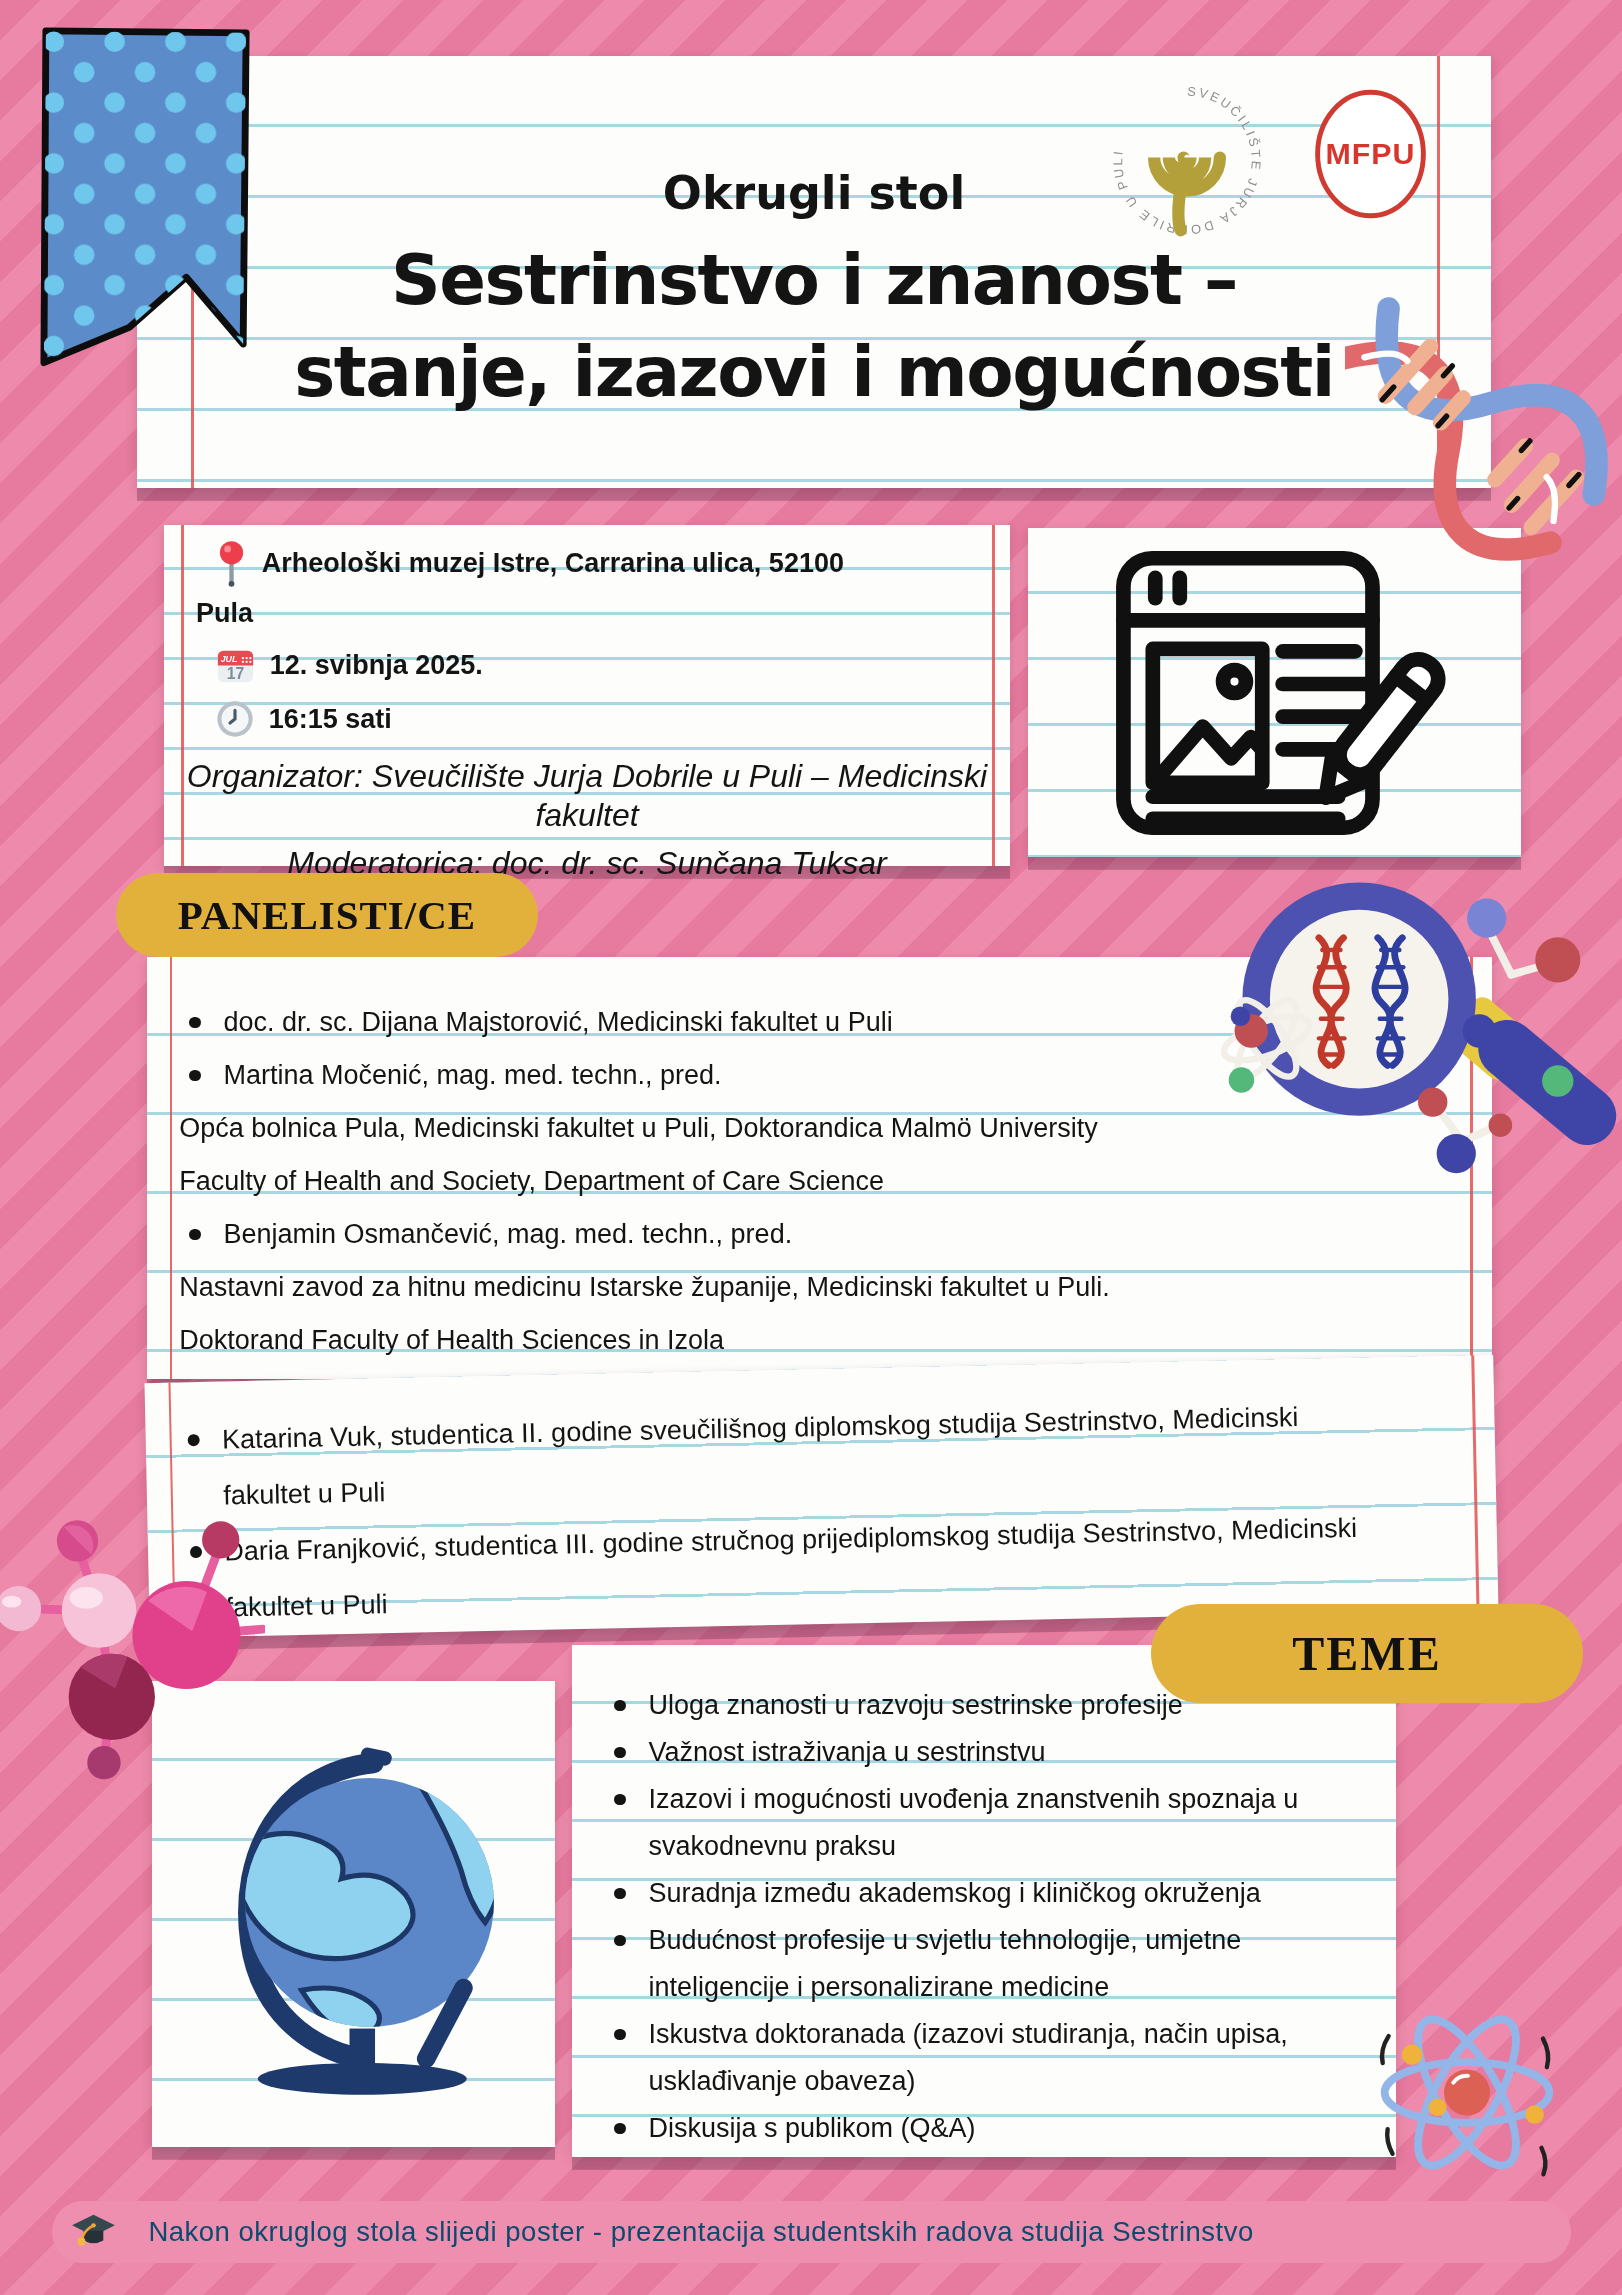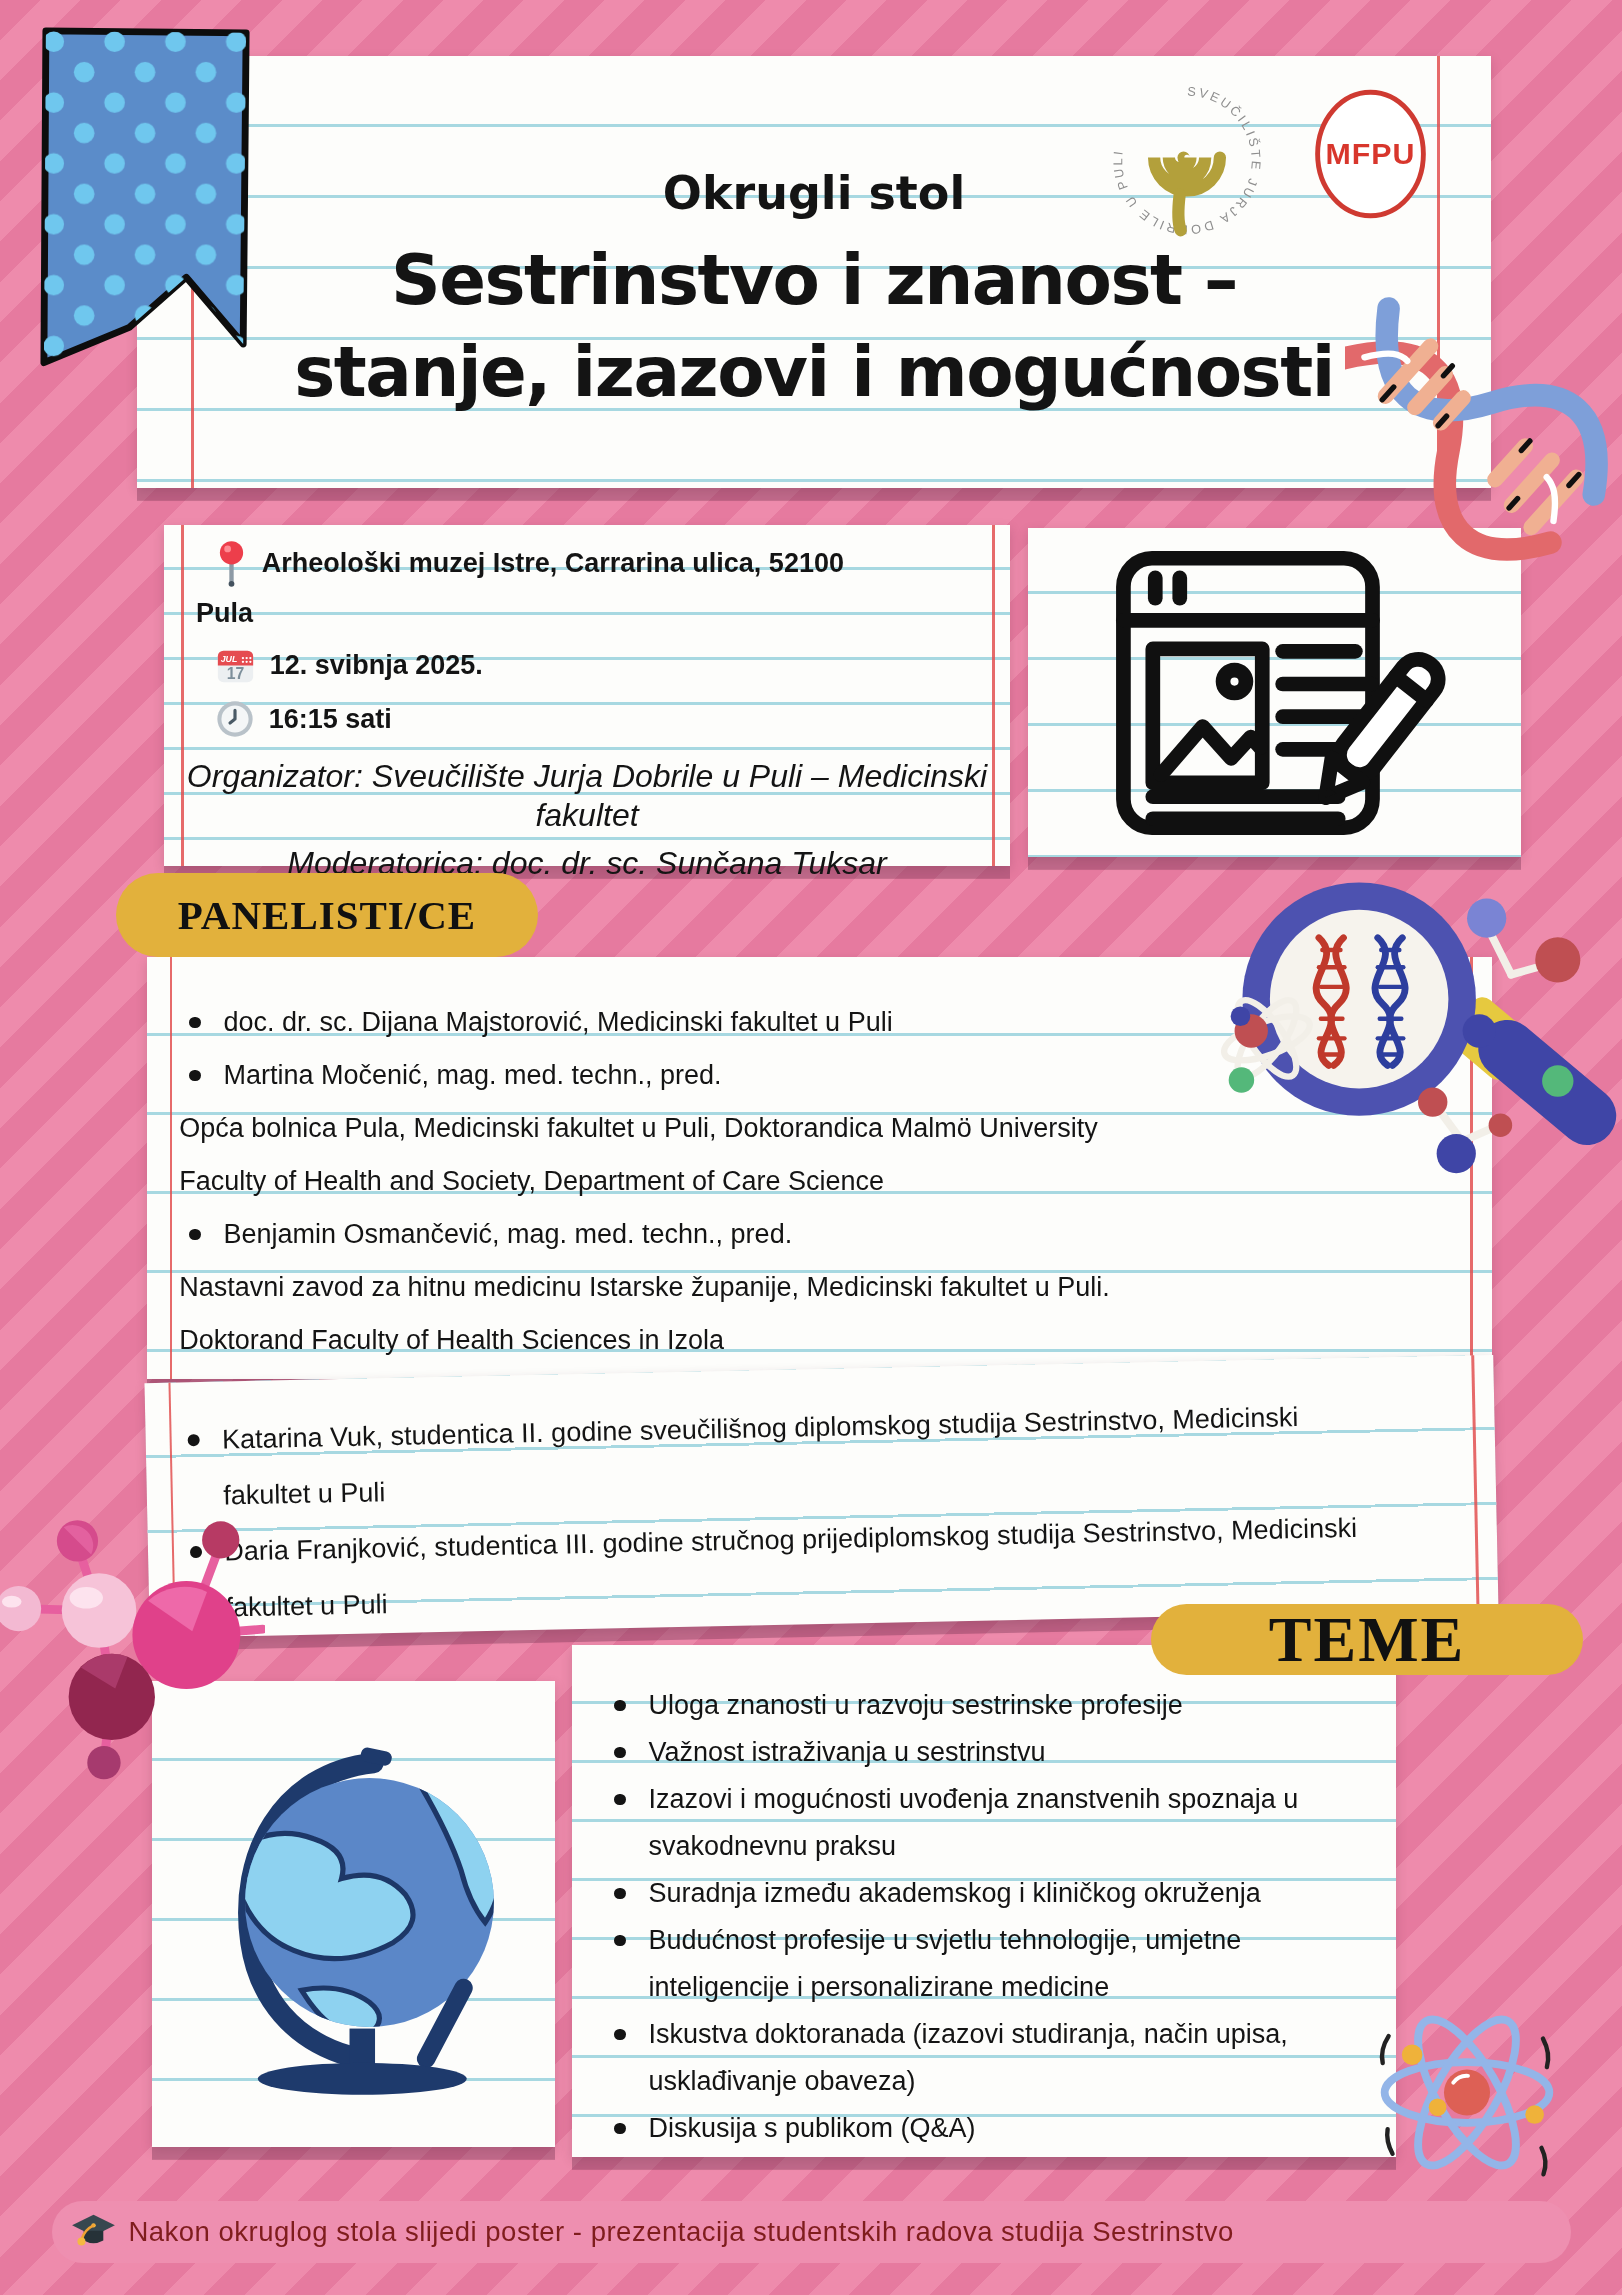--- a/index.html
+++ b/index.html
@@ -30,21 +30,21 @@
   
   .info-paper { left:164px; top:525px; width:846px; height:341px; --gap:45px; }
   .info-row { display:flex; align-items:center; gap:14.7px; padding-left:52px; height:49px; font-weight:bold; font-size:27px; }
   .info-row.cont { padding-left:32px; }
   .info-italic { text-align:center; font-style:italic; font-size:32px; line-height:39px; }
   .info-italic.first { margin-top:10.8px; }
   
   .iconbox-paper { left:1028px; top:528px; width:493px; height:329px; --gap:66px; display:flex; align-items:center; justify-content:center; }
   
   .panelists-badge { left:116px; top:873px; width:422px; height:84px; font-size:41px; letter-spacing:1px; }
-  .teme-badge { left:1151px; top:1604px; width:432px; height:71px; font-size:64px; letter-spacing:2px; }
+  .teme-badge { left:1151px; top:1604px; width:432px; height:99px; font-size:48px; letter-spacing:2px; }
   
   .panelists-paper { left:147px; top:957px; width:1345px; height:422px; --gap:79px; }
   .students-paper  { left:147px; top:1369px; width:1349px; height:255px; --gap:75px; transform:rotate(-1.2deg); }
   .topics-paper    { left:572px; top:1645px; width:824px; height:512px; --gap:59px; }
   .globe-paper     { left:152px; top:1681px; width:403px; height:466px; --gap:80px; display:flex; align-items:center; justify-content:center; }
   .list { list-style:none; margin:0; font-size:27px; }
   .list li { position:relative; padding-left:47px; }
   .list li::before { content:""; position:absolute; left:12.8px; top:calc(var(--lh)/2 - 5.9px); width:11.8px; height:11.8px; border-radius:50%; background:#141414; }
   .panelists-list { padding:39px 19.6px 0 29.4px; }
   .panelists-list li { --lh:53px; line-height:53px; white-space:nowrap; }
@@ -53,21 +53,21 @@
   .students-list { padding:30px 19.6px 0 29.4px; }
   .students-list li { --lh:56px; line-height:56px; max-width:1168px; }
   .topics-list { padding:37px 14.7px 0 29.4px; }
   .topics-list li { --lh:47px; line-height:47px; max-width:716px; }
   
   .footer-banner {
     position:absolute; z-index:2; left:52px; top:2201px; width:1519px; height:62px;
     background:#ee8fb0; border-radius:32px; display:flex; align-items:center;
     padding-left:18.6px; box-sizing:border-box; gap:12.8px;
   }
-  .footer-text { color:#7f1d1d; font-size:27.5px; letter-spacing:0.5px; }
+  .footer-text { color:#0c4a6e; font-size:27.5px; letter-spacing:0.5px;margin-left:20px; }
   svg text { font-family:"Liberation Sans", sans-serif; }
 </style>
 </head>
 <body>
 
 <div class="poster">
 
   <section class="paper header-paper">
     <i class="mline" style="left:54px"></i>
     <i class="mline" style="left:1300px"></i>

